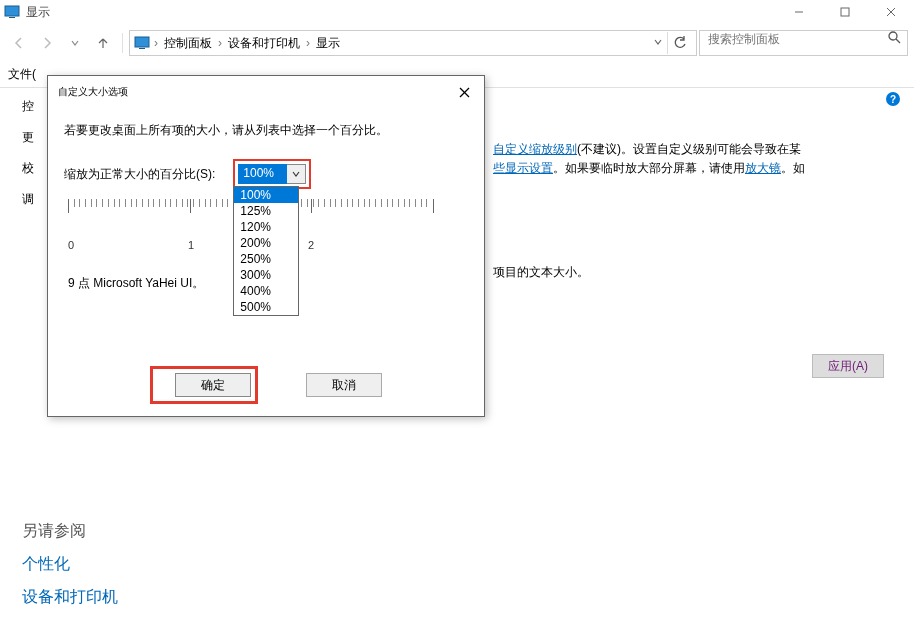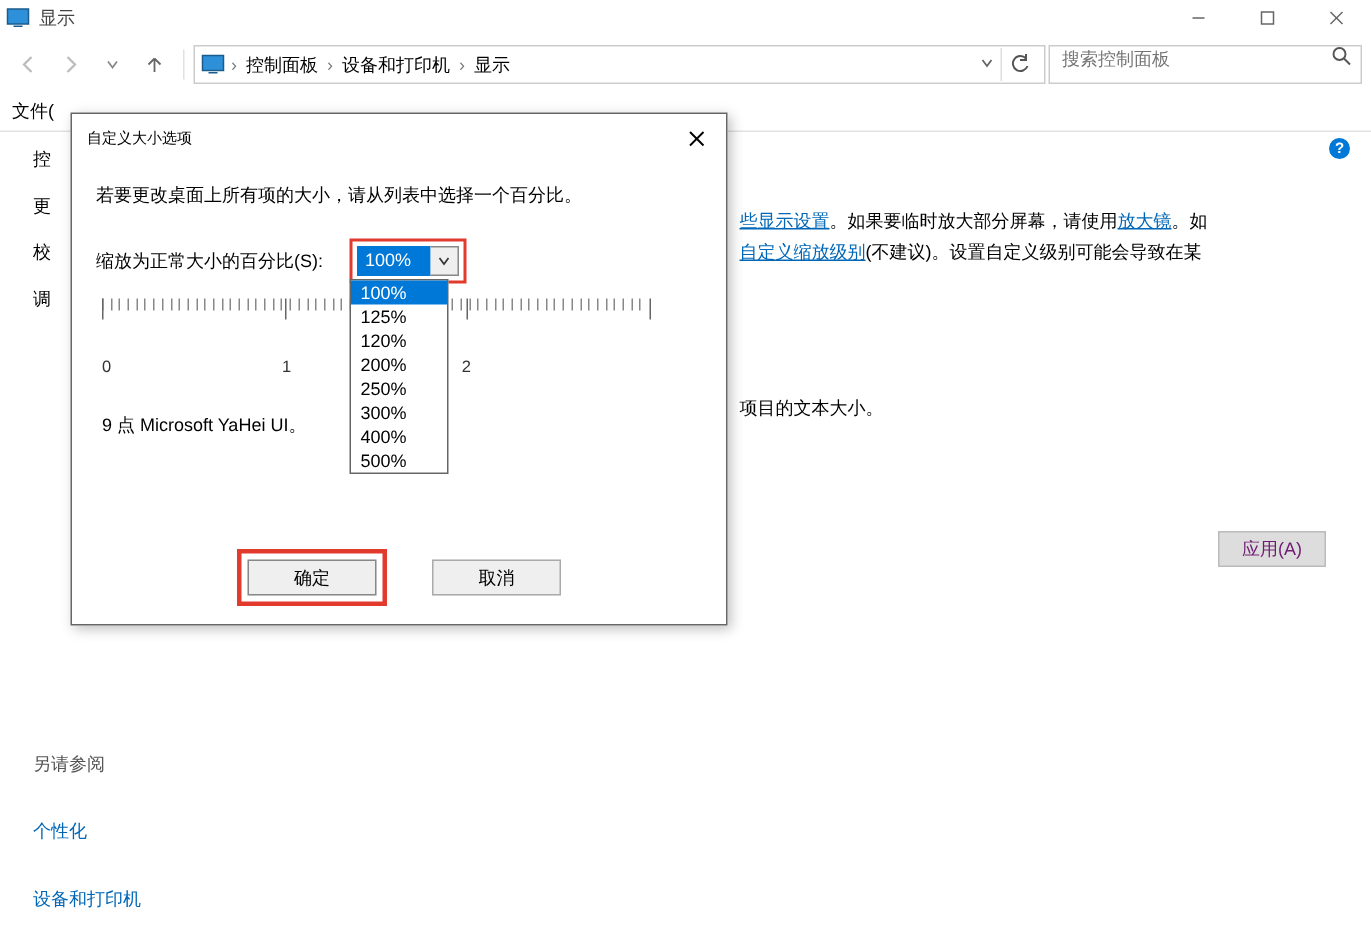--- a/index.html
+++ b/index.html
@@ -194,22 +194,22 @@
     font: inherit;
     cursor: default;
   }
 
   .see-also {
     position: absolute;
     left: 22px;
     bottom: 14px;
     display: flex;
     flex-direction: column;
-    gap: 28px;
-    font-size: 12px;
+    gap: 12px;
+    font-size: 16px;
   }
   .see-also .heading { color: #555; }
   .see-also a { color: #0067b8; text-decoration: none; cursor: pointer; }
 
   
   .dialog {
     position: absolute;
     left: 47px;
     top: 75px;
     width: 436px;
@@ -344,25 +344,26 @@
     position: absolute;
     bottom: 12px;
     left: 0;
     right: 0;
     display: flex;
     justify-content: center;
     gap: 30px;
     align-items: center;
   }
   .btn {
-    width: 86px; height: 24px;
+    width: 76px; height: 24px;
     border: 1px solid #aaa;
     background: #efefef;
     font: inherit;
     cursor: default;
+    margin-left: 18px;
   }
   .btn.primary {
     border: 1px solid #888;
   }
   .highlight-box-btn {
     border: 3px solid #e23b2e;
     padding: 4px;
   }
 </style>
 </head>
@@ -469,25 +470,25 @@
     <span class="side-item">更</span>
     <span class="side-item">校</span>
     <span class="side-item">调</span>
   </div>
 
   <div class="content">
     <div class="help-icon">?</div>
 
     <div style="height:42px"></div>
 
+    <div class="content-para line2" style="margin-left:440px; margin-top:2px;">
+      <a>自定义缩放级别</a><span>(不建议)。设置自定义级别可能会导致在某</span>
+    </div>
     <div class="content-para" style="margin-left:440px;">
       <a>些显示设置</a><span>。如果要临时放大部分屏幕，请使用</span><a>放大镜</a><span>。如</span>
-    </div>
-    <div class="content-para line2" style="margin-left:440px; margin-top:2px;">
-      <a>自定义缩放级别</a><span>(不建议)。设置自定义级别可能会导致在某</span>
     </div>
 
     <div class="content-text-only" style="margin-left:440px;">项目的文本大小。</div>
 
     <div class="apply-row">
       <button class="btn-gray">应用(A)</button>
     </div>
   </div>
 
   <div class="see-also">

